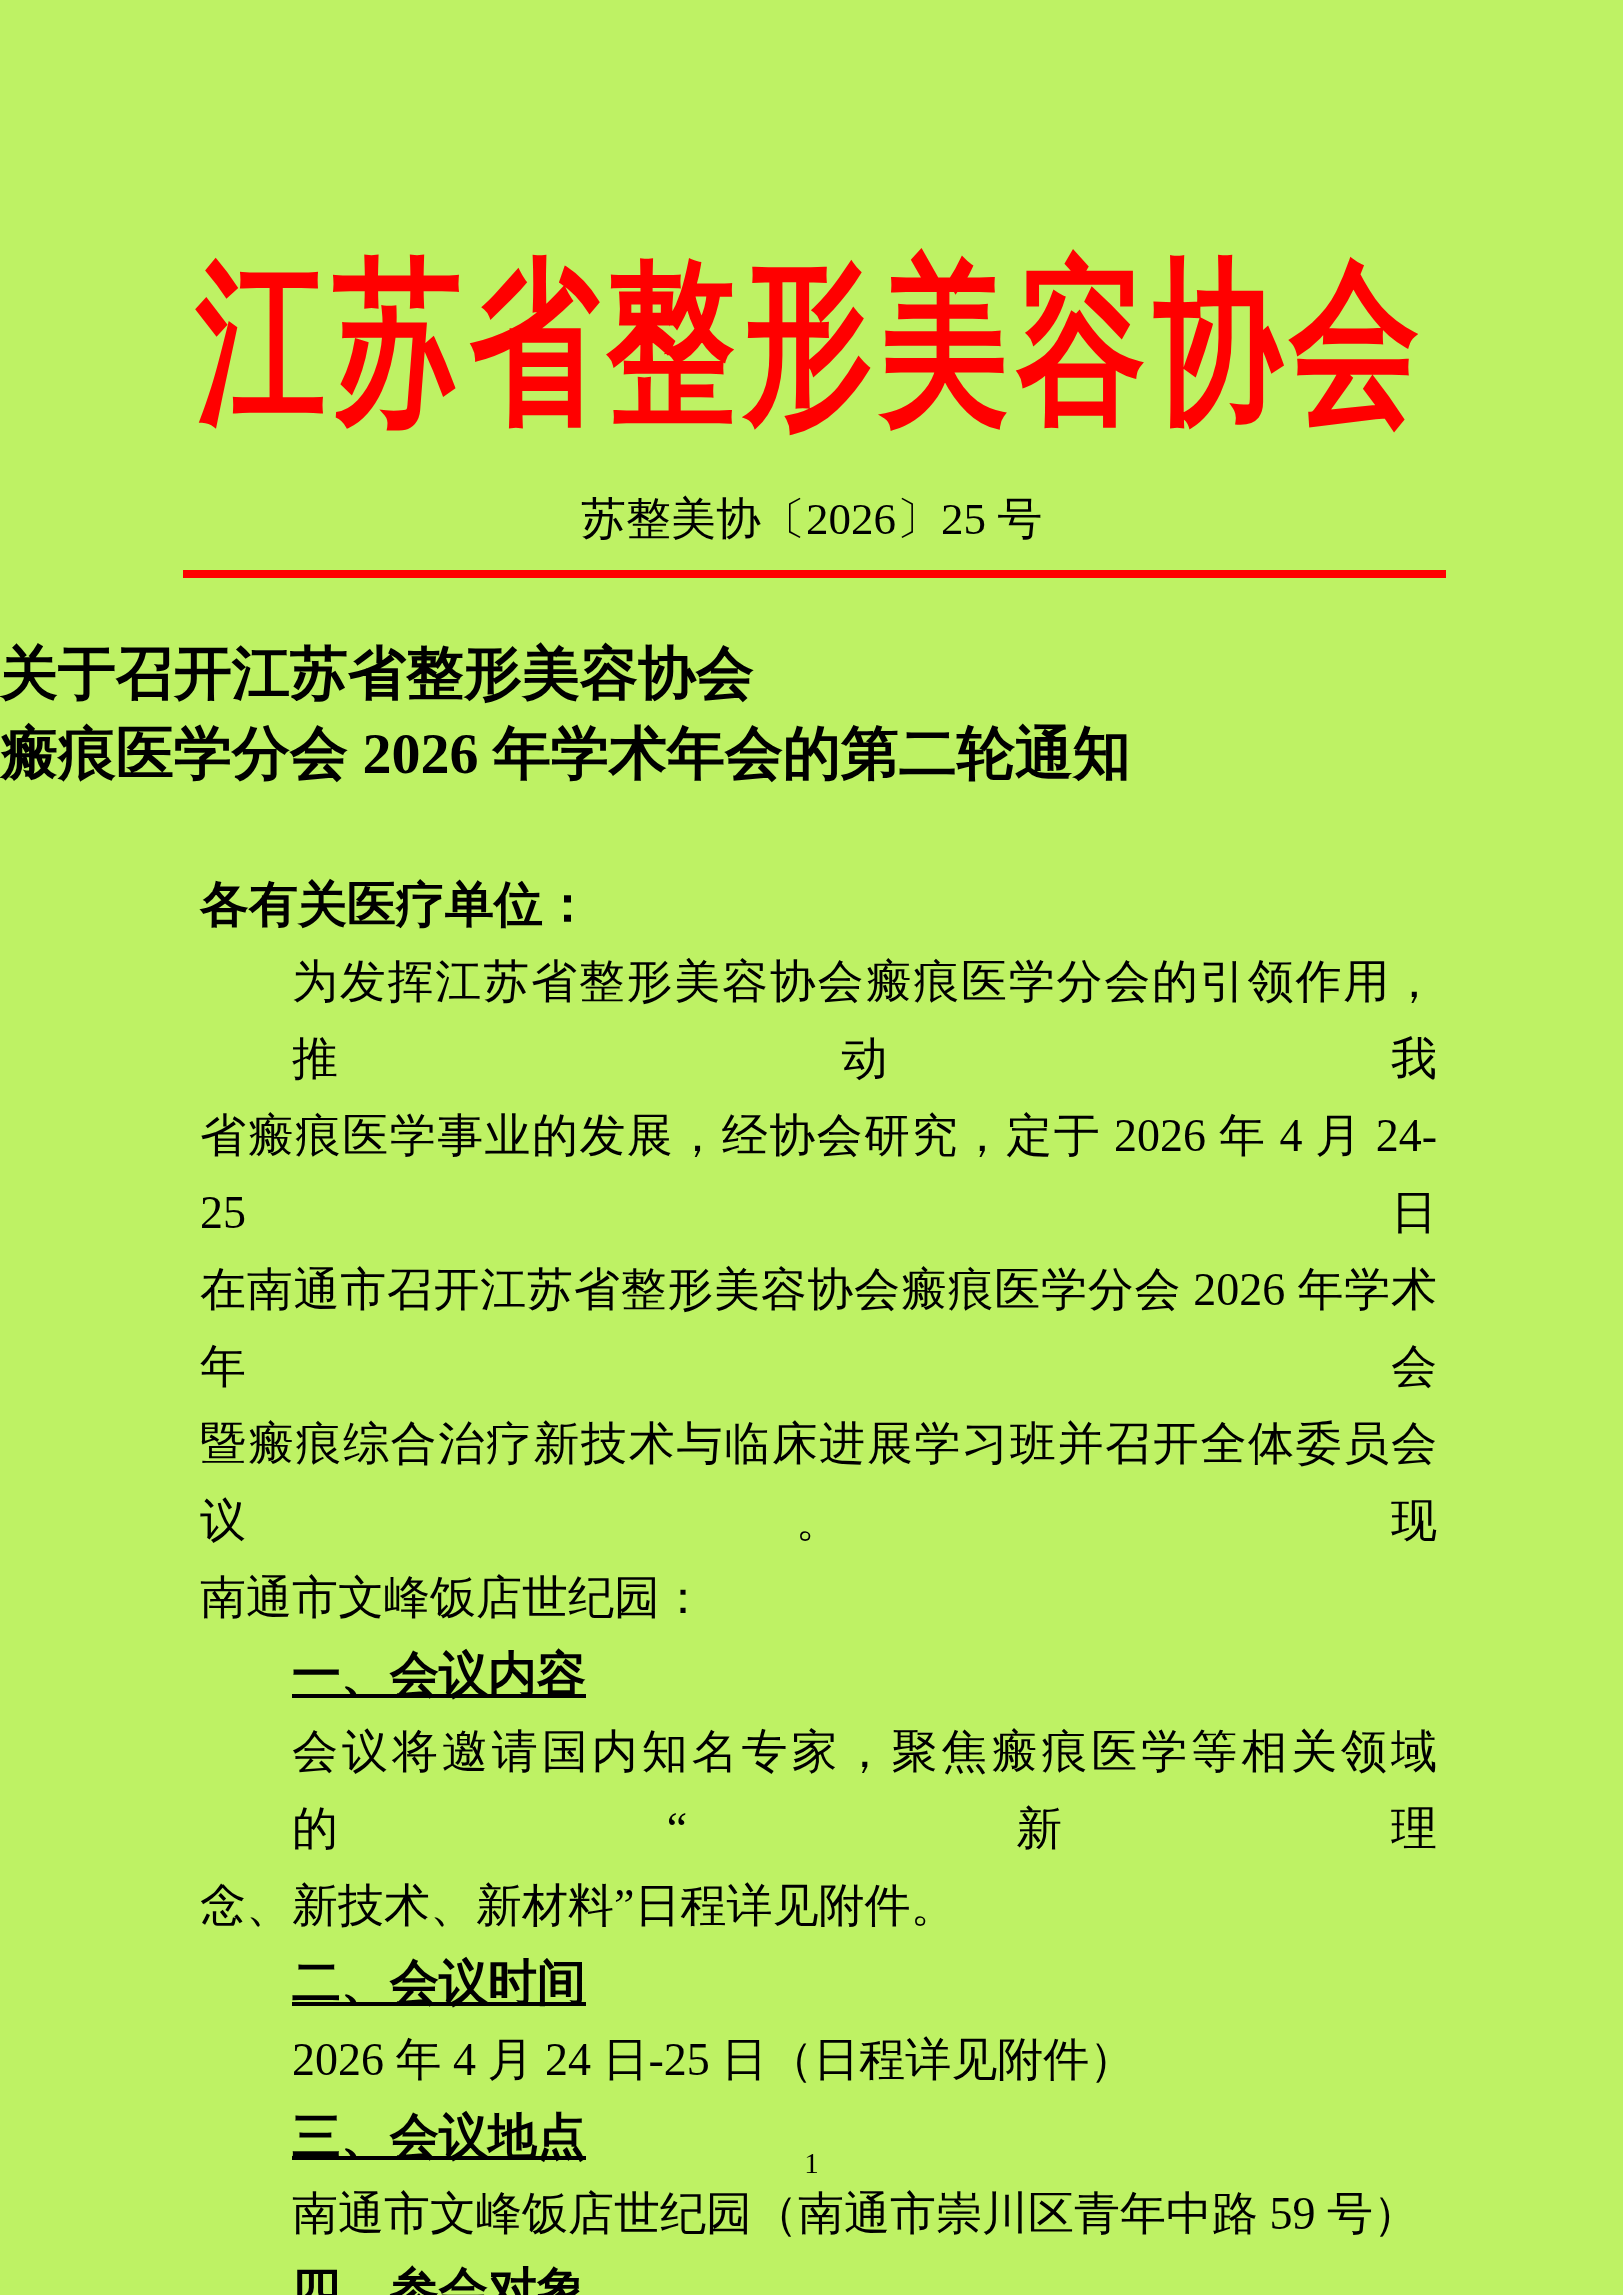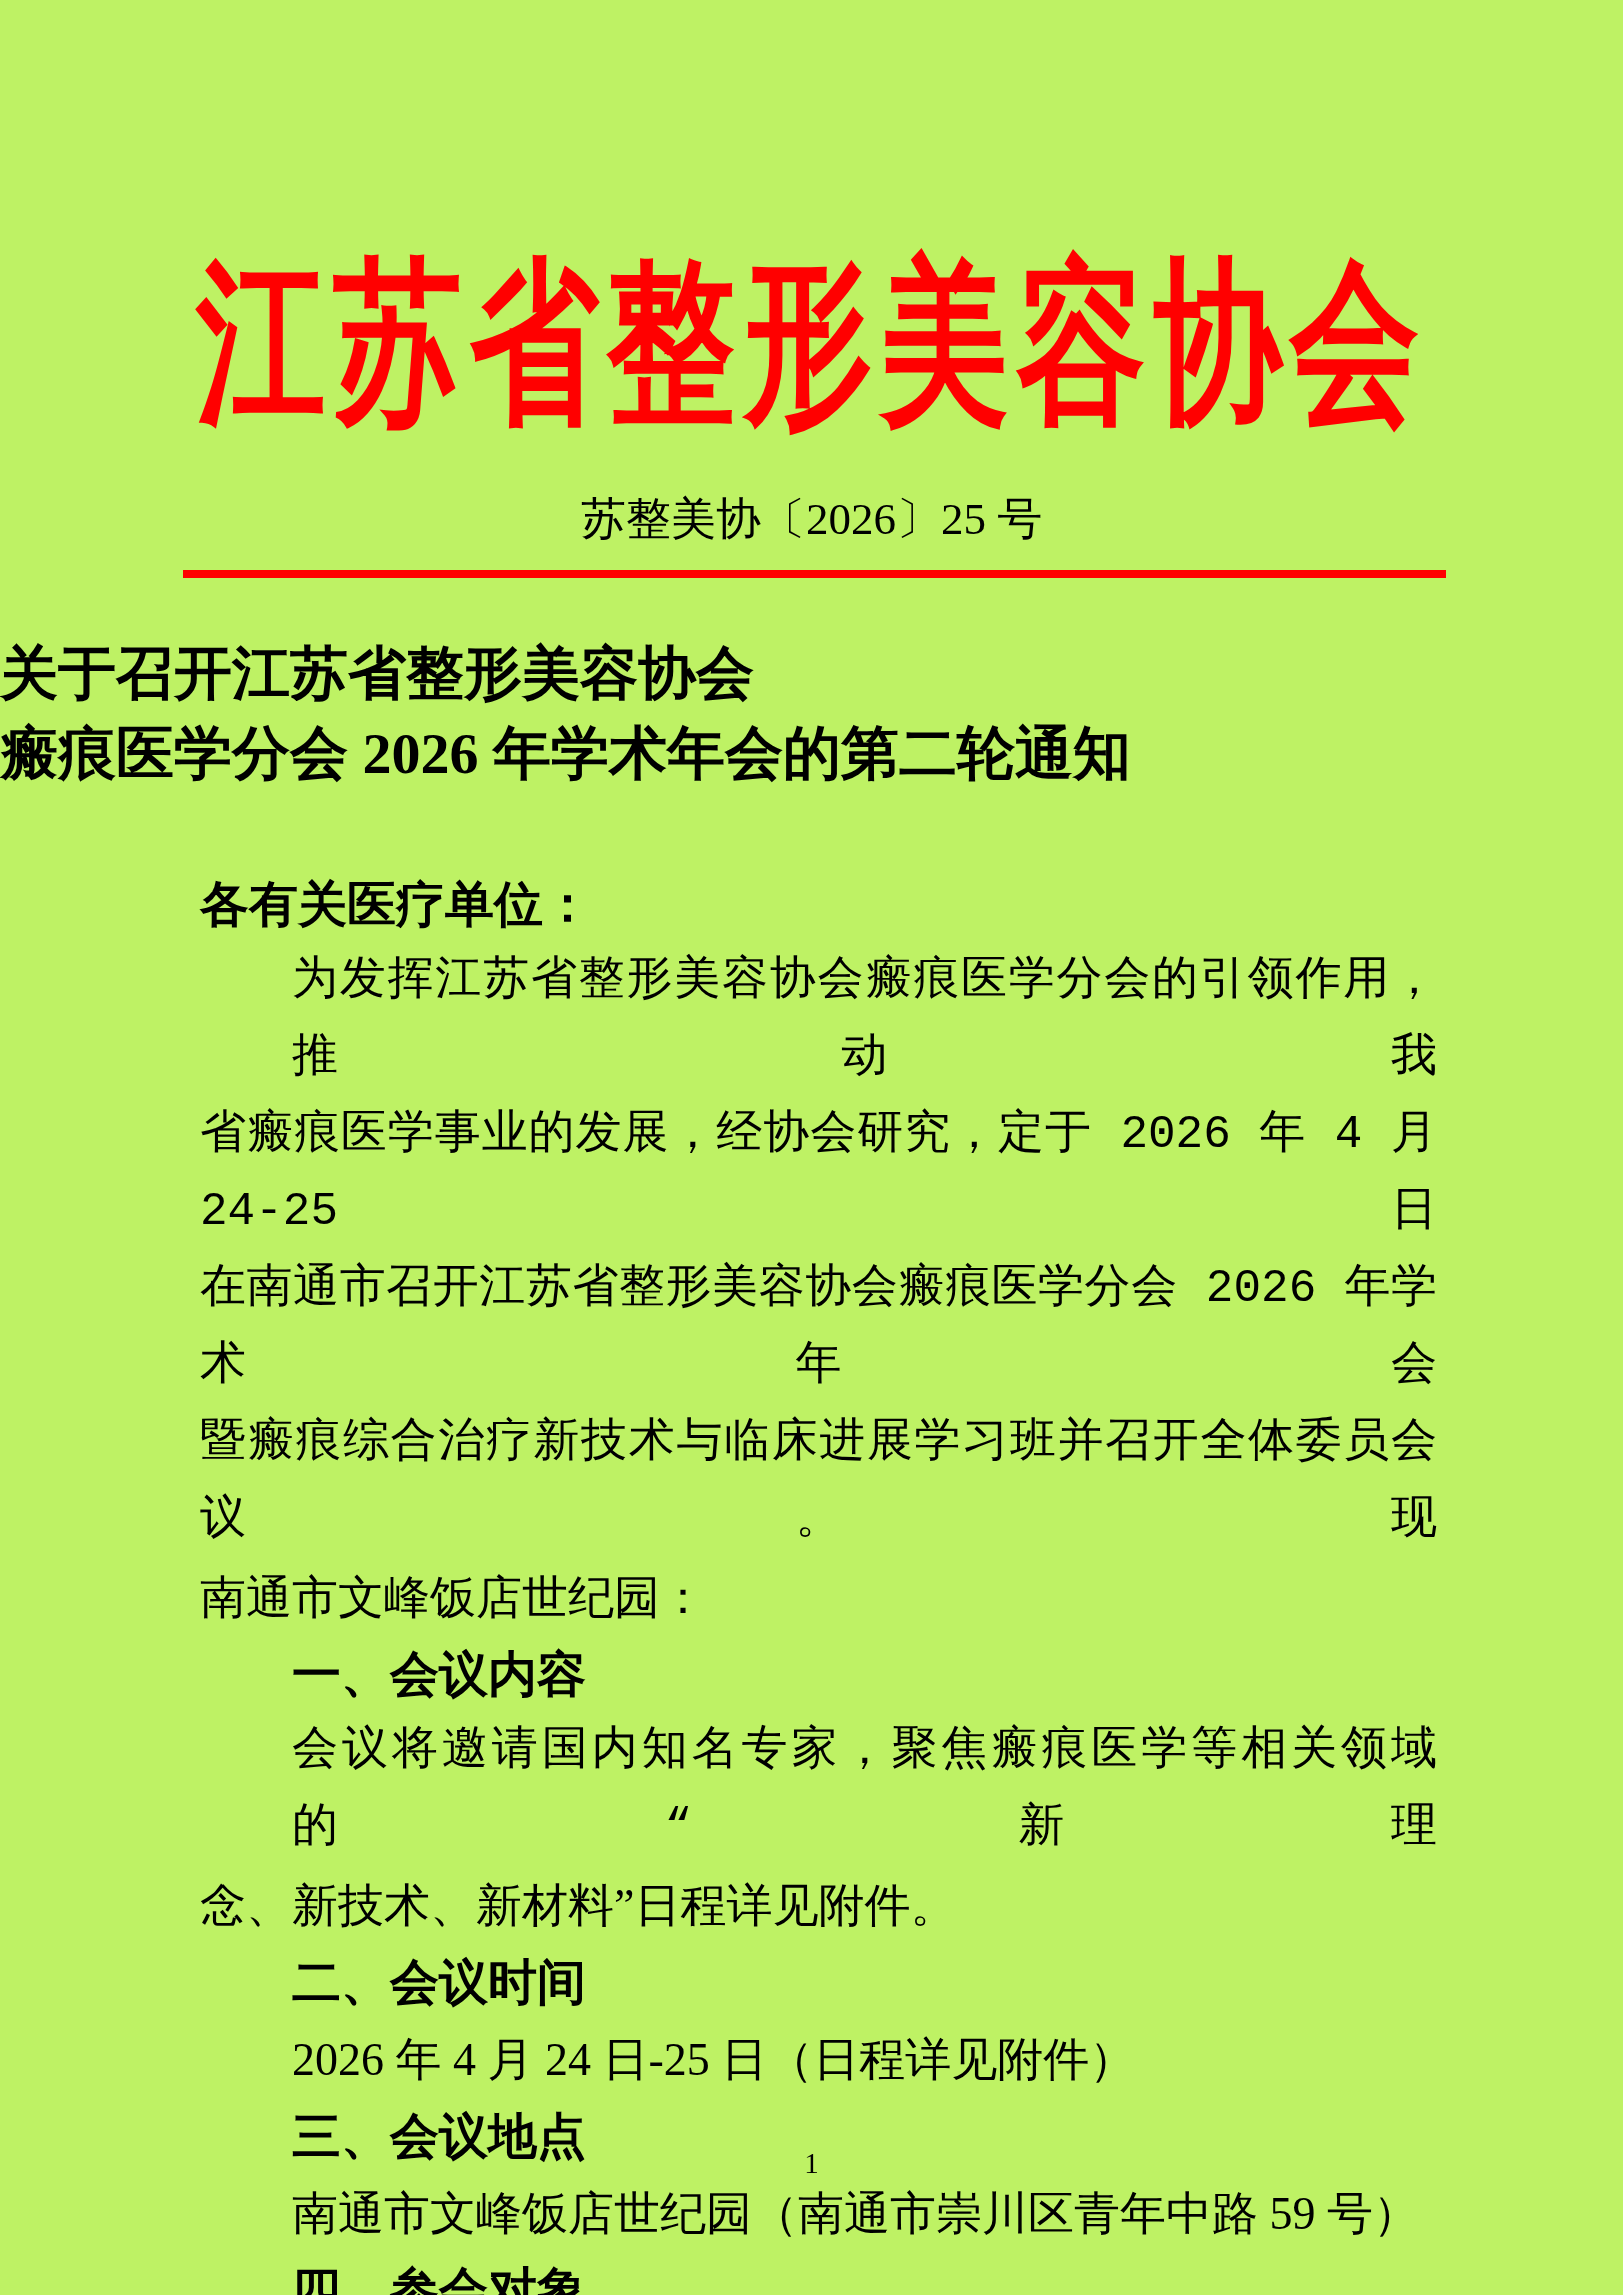--- a/index.html
+++ b/index.html
@@ -74,33 +74,33 @@
     font-size: 46px;
     line-height: 77px;
   }
   .line {
     white-space: nowrap;
   }
   .line.fill {
     white-space: normal;
     text-align: justify;
     text-align-last: justify;
-    font-family: Liberation Mono, monospace;
   }
   .line.indent {
     padding-left: 92px;
   }
   .line.greeting {
     font-weight: bold;
     font-size: 49px;
   }
   .line.heading {
     font-weight: bold;
     font-size: 49px;
     padding-left: 92px;
+    text-decoration: underline;
   }
   
   .page-number {
     position: absolute;
     top: 2145px;
     left: 0;
     right: 0;
     text-align: center;
     font-size: 29px;
     line-height: 36px;

